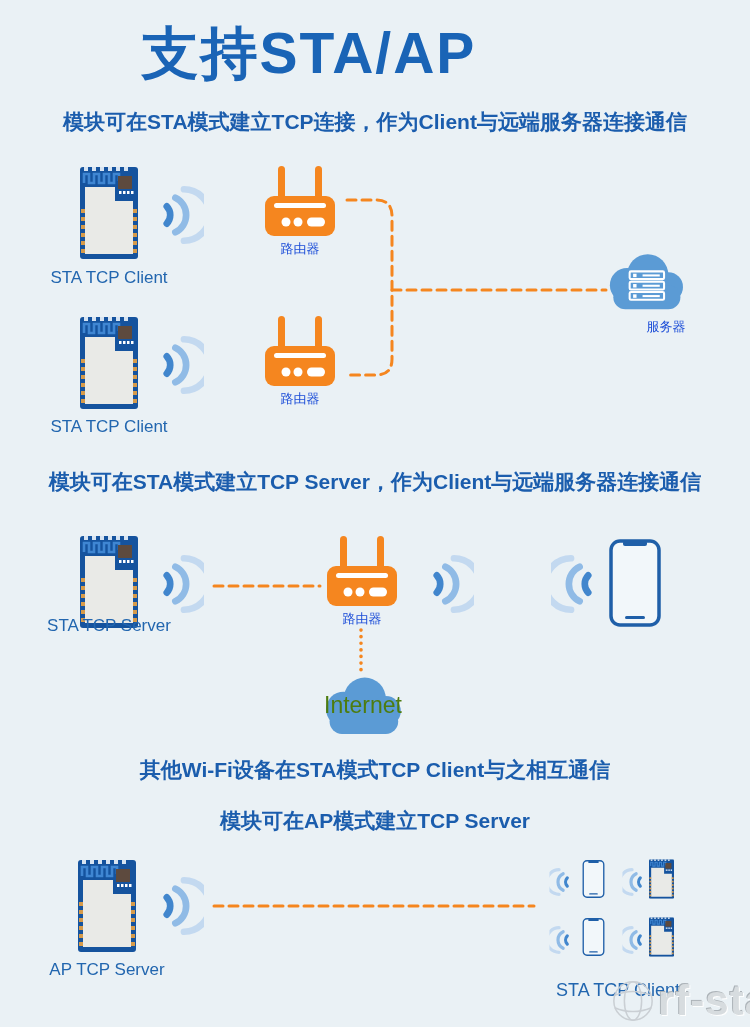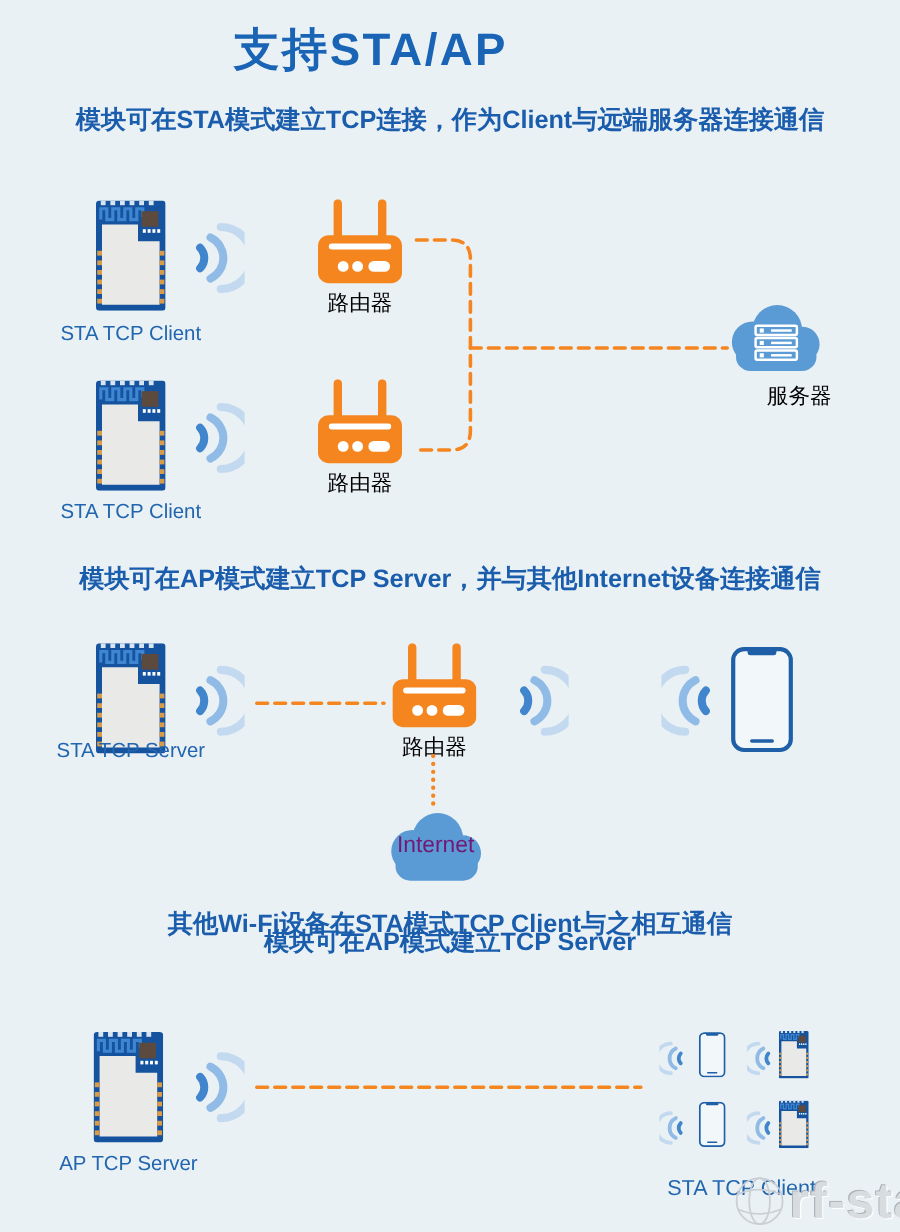--- a/index.html
+++ b/index.html
@@ -5,34 +5,34 @@
   html,body{margin:0;padding:0;}
   body{
     width:750px;height:1027px;position:relative;overflow:hidden;
     background:#eaf1f5;
     font-family:"Liberation Sans","DejaVu Sans",sans-serif;
   }
   .abs{position:absolute;}
   .center{text-align:center;}
   .page-title{
     left:0;top:16px;width:618px;
-    font-size:38px;font-weight:800;letter-spacing:2px;
+    font-size:57px;font-weight:800;letter-spacing:2px;
     color:#1a64b6;
   }
   .section-heading{
     left:0;width:750px;
     font-size:21px;font-weight:700;color:#1b5dad;
   }
   .dev-label{
     font-size:17px;color:#2266af;
   }
-  .small-label{font-size:18px;color:#000000;}
+  .small-label{font-size:13px;color:#1d4ed8;}
   .big-label{font-size:18px;color:#2266af;}
   .cloud-text{
-    color:#701a75;font-size:19px;
+    color:#4d7c0f;font-size:23px;
     display:flex;align-items:center;justify-content:center;
   }
   svg{display:block;}
   .flip{transform:scaleX(-1);}
   .watermark{
     left:610px;top:976px;width:200px;height:50px;
     display:flex;align-items:center;gap:2px;
     opacity:.95;
   }
   .watermark-text{
@@ -132,21 +132,21 @@
         <circle cx="24" cy="24" r="20"></circle>
         <ellipse cx="24" cy="24" rx="9" ry="20"></ellipse>
         <path d="M5,18 Q24,10 43,18"></path>
         <path d="M5,31 Q24,39 43,31"></path>
       </g>
     </symbol>
   </defs>
 </svg>
 
 <div class="abs page-title center">支持STA/AP</div>
-<div class="abs section-heading center" style="top:86px">模块可在STA模式建立TCP连接，作为Client与远端服务器连接通信</div>
+<div class="abs section-heading center" style="top:108px">模块可在STA模式建立TCP连接，作为Client与远端服务器连接通信</div>
 
 <div class="abs" style="left:80px;top:167px">
   <svg width="58" height="92" viewBox="0 0 58 92">
       <use href="#sym-module"></use>
     </svg>
 </div>
 <div class="abs" style="left:162px;top:181px">
   <svg width="42" height="68" viewBox="0 0 44 70">
       <use href="#sym-wifi"></use>
     </svg>
@@ -185,21 +185,21 @@
 </div>
 
 <div class="abs" style="left:603px;top:248px;color:#5b9bd5">
   <svg width="86" height="64" viewBox="0 0 100 72">
       <use href="#sym-cloud"></use>
       <use href="#sym-racks"></use>
     </svg>
 </div>
 <div class="abs small-label center" style="left:623px;top:318px;width:86px">服务器</div>
 
-<div class="abs section-heading center" style="top:468px">模块可在AP模式建立TCP Server，并与其他Internet设备连接通信</div>
+<div class="abs section-heading center" style="top:468px">模块可在STA模式建立TCP Server，作为Client与远端服务器连接通信</div>
 
 <div class="abs" style="left:80px;top:536px">
   <svg width="58" height="92" viewBox="0 0 58 92">
       <use href="#sym-module"></use>
     </svg>
 </div>
 <div class="abs dev-label center" style="left:37px;top:616px;width:144px">STA TCP Server</div>
 <div class="abs" style="left:162px;top:550px">
   <svg width="42" height="68" viewBox="0 0 44 70">
       <use href="#sym-wifi"></use>
@@ -236,21 +236,21 @@
       <use href="#sym-phone"></use>
     </svg>
 </div>
 <div class="abs" style="left:319px;top:671px;color:#5b9bd5">
   <svg width="88" height="66" viewBox="0 0 100 72">
       <use href="#sym-cloud"></use>
     </svg>
 </div>
 <div class="abs cloud-text" style="left:319px;top:688px;width:88px;height:34px">Internet</div>
 
-<div class="abs section-heading center" style="top:771px">模块可在AP模式建立TCP Server</div>
+<div class="abs section-heading center" style="top:807px">模块可在AP模式建立TCP Server</div>
 <div class="abs section-heading center" style="top:756px">其他Wi-Fi设备在STA模式TCP Client与之相互通信</div>
 
 <div class="abs" style="left:78px;top:860px">
   <svg width="58" height="92" viewBox="0 0 58 92">
       <use href="#sym-module"></use>
     </svg>
 </div>
 <div class="abs dev-label center" style="left:35px;top:960px;width:144px">AP TCP Server</div>
 <div class="abs" style="left:162px;top:872px">
   <svg width="42" height="68" viewBox="0 0 44 70">

